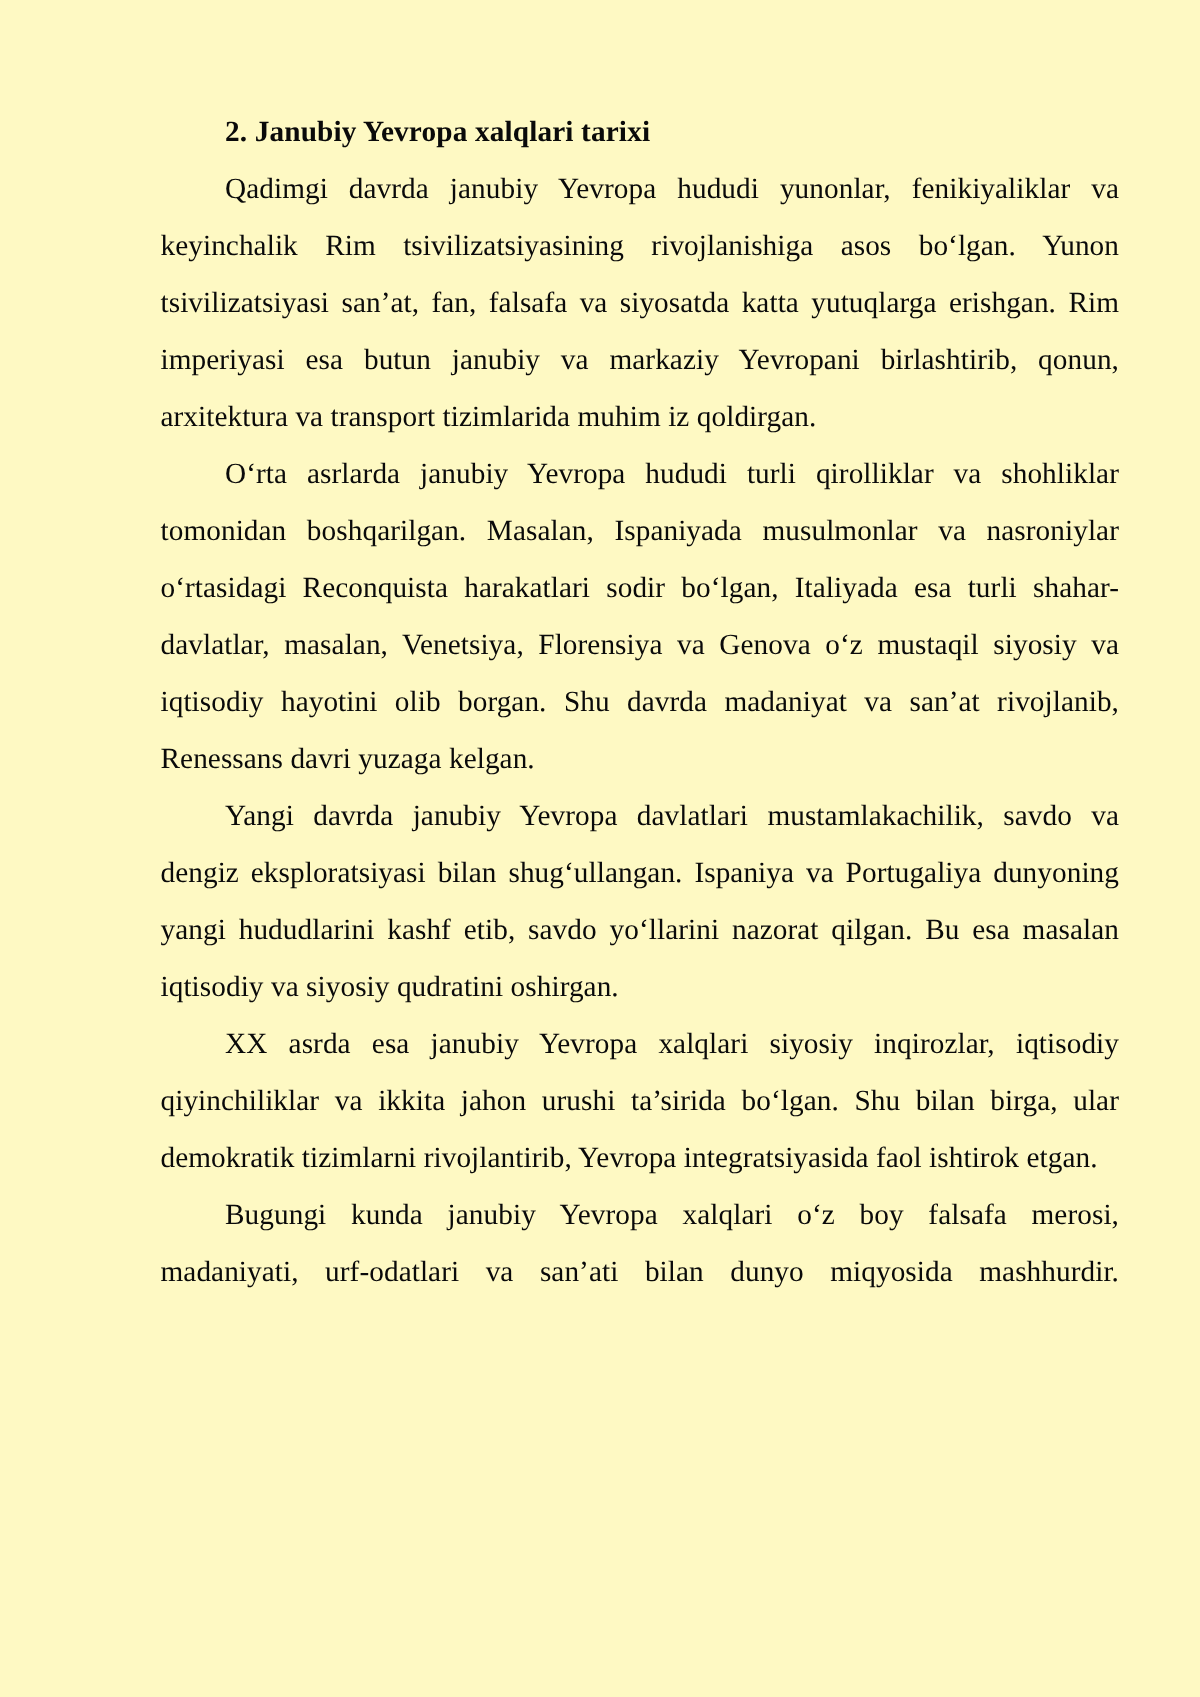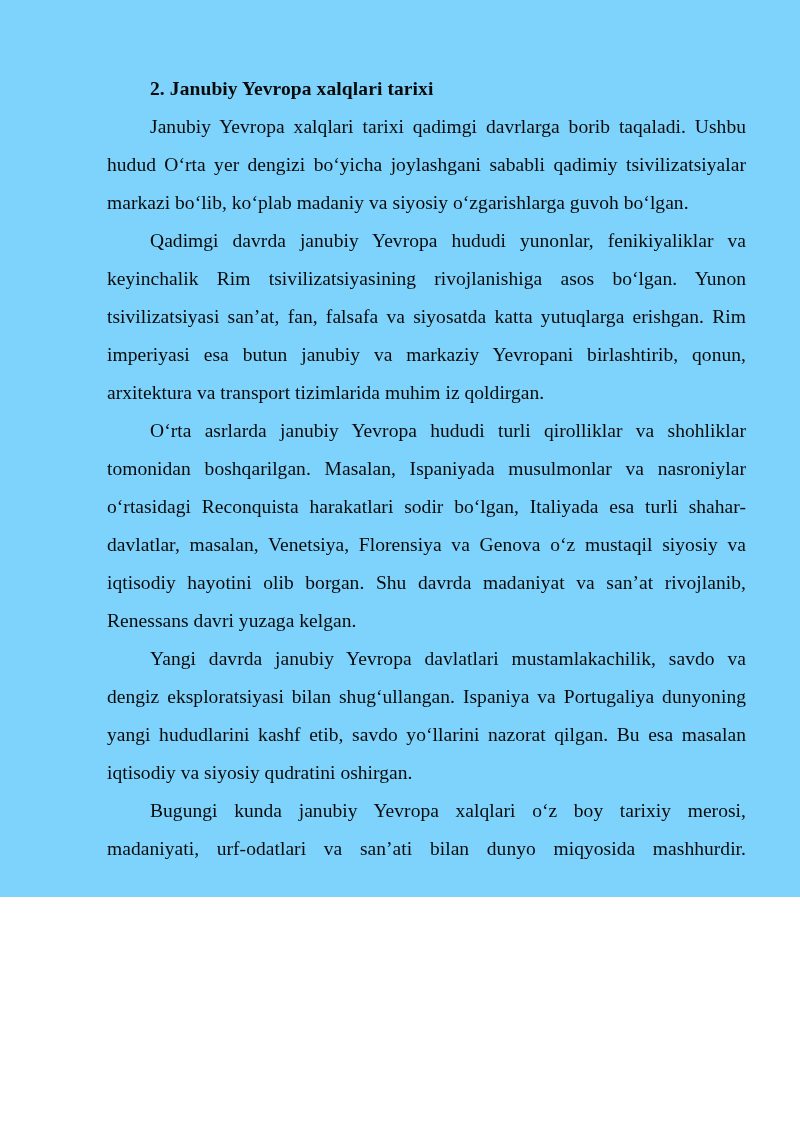--- a/index.html
+++ b/index.html
@@ -12,22 +12,22 @@
     height: 1131px;
     overflow: hidden;
     font-family: "Liberation Serif", "DejaVu Serif", serif;
     color: #0a0a0a;
     -webkit-font-smoothing: antialiased;
   }
 
   #page {
     position: relative;
     width: 800px;
-    height: 897px;
-    background: #7dd3fc;
+    height: 1131px;
+    background: #fef9c3;
     box-sizing: border-box;
   }
 
   #content {
     position: absolute;
     left: 107px;
     top: 70px;
     width: 639px;
   }
 
@@ -60,25 +60,25 @@
   }
 </style>
 </head>
 <body>
 
 <div id="page">
   <div id="content">
 
     <h1 class="doc-heading">2. Janubiy Yevropa xalqlari tarixi</h1>
 
-    <p class="doc-para">Janubiy Yevropa xalqlari tarixi qadimgi davrlarga borib taqaladi. Ushbu hudud O‘rta yer dengizi bo‘yicha joylashgani sababli qadimiy tsivilizatsiyalar markazi bo‘lib, ko‘plab madaniy va siyosiy o‘zgarishlarga guvoh bo‘lgan.</p>
 
     <p class="doc-para">Qadimgi davrda janubiy Yevropa hududi yunonlar, fenikiyaliklar va keyinchalik Rim tsivilizatsiyasining rivojlanishiga asos bo‘lgan. Yunon tsivilizatsiyasi san’at, fan, falsafa va siyosatda katta yutuqlarga erishgan. Rim imperiyasi esa butun janubiy va markaziy Yevropani birlashtirib, qonun, arxitektura va transport tizimlarida muhim iz qoldirgan.</p>
 
     <p class="doc-para">O‘rta asrlarda janubiy Yevropa hududi turli qirolliklar va shohliklar tomonidan boshqarilgan. Masalan, Ispaniyada musulmonlar va nasroniylar o‘rtasidagi Reconquista harakatlari sodir bo‘lgan, Italiyada esa turli shahar-davlatlar, masalan, Venetsiya, Florensiya va Genova o‘z mustaqil siyosiy va iqtisodiy hayotini olib borgan. Shu davrda madaniyat va san’at rivojlanib, Renessans davri yuzaga kelgan.</p>
 
     <p class="doc-para">Yangi davrda janubiy Yevropa davlatlari mustamlakachilik, savdo va dengiz eksploratsiyasi bilan shug‘ullangan. Ispaniya va Portugaliya dunyoning yangi hududlarini kashf etib, savdo yo‘llarini nazorat qilgan. Bu esa masalan iqtisodiy va siyosiy qudratini oshirgan.</p>
 
+    <p class="doc-para">XX asrda esa janubiy Yevropa xalqlari siyosiy inqirozlar, iqtisodiy qiyinchiliklar va ikkita jahon urushi ta’sirida bo‘lgan. Shu bilan birga, ular demokratik tizimlarni rivojlantirib, Yevropa integratsiyasida faol ishtirok etgan.</p>
 
-    <p class="doc-para flush-last">Bugungi kunda janubiy Yevropa xalqlari o‘z boy tarixiy merosi, madaniyati, urf-odatlari va san’ati bilan dunyo miqyosida mashhurdir.</p>
+    <p class="doc-para flush-last">Bugungi kunda janubiy Yevropa xalqlari o‘z boy falsafa merosi, madaniyati, urf-odatlari va san’ati bilan dunyo miqyosida mashhurdir.</p>
 
   </div>
 </div>
 
 </body></html>

